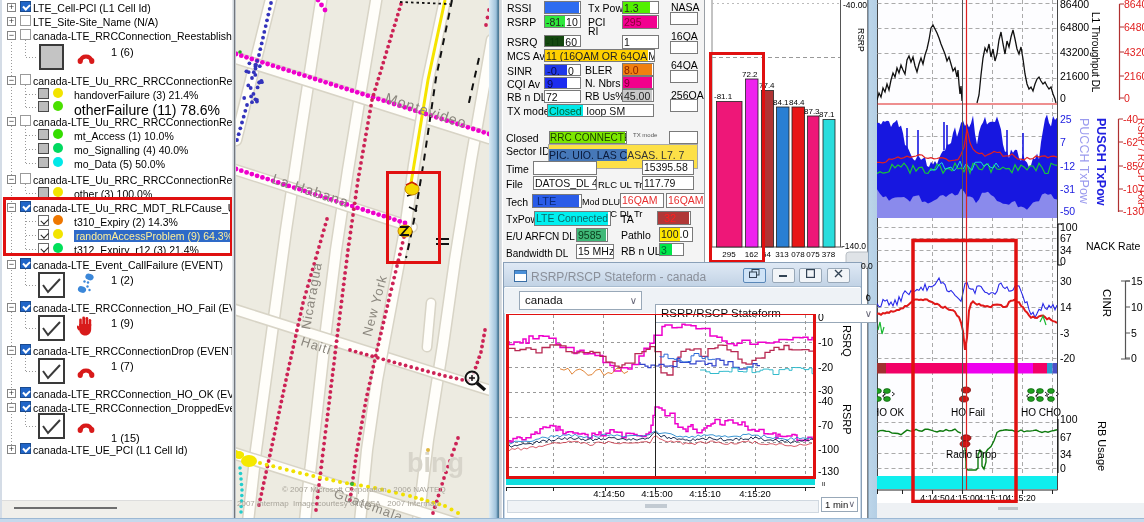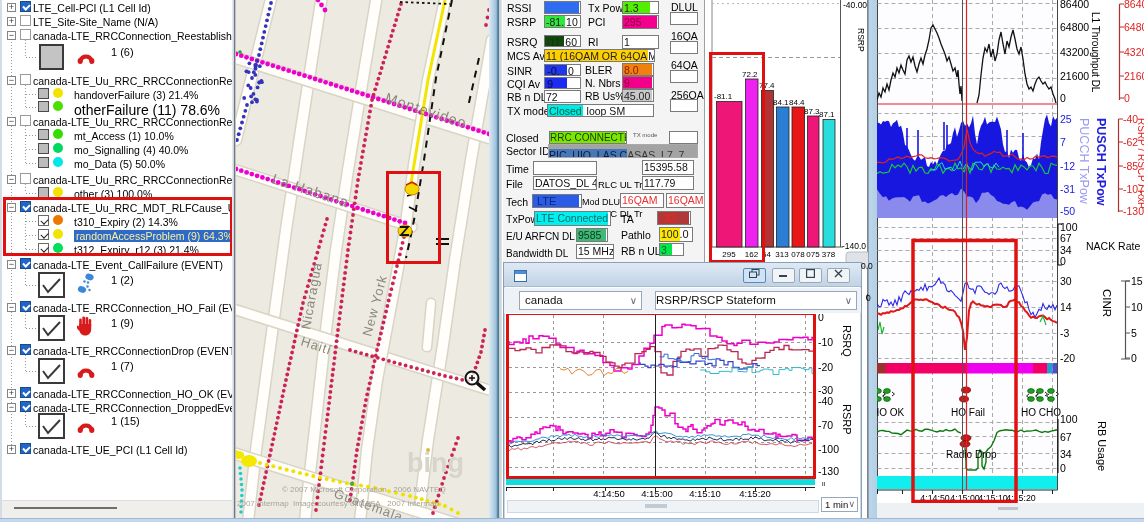--- a/index.html
+++ b/index.html
@@ -144,21 +144,21 @@
     <span class="t" style="left:109px;top:360px;">1 (7)</span>
     <div class="abs" style="left:36px;top:413px;"><svg width="27" height="26" viewBox="0 0 27 26">
         <rect x="1" y="1" width="25" height="24" fill="#fff" stroke="#3a3a3a" stroke-width="2"></rect>
         <polyline points="5,13 10,20 22,7" fill="none" stroke="#3a3a3a" stroke-width="2"></polyline>
       </svg></div>
     <div class="abs" style="left:75px;top:420px;"><svg width="18" height="13" viewBox="0 0 18 13">
         <path d="M3.5,8.5 C5,3 13,3 14.5,8.5" stroke="#d81a1a" stroke-width="4" fill="none" stroke-linecap="round"></path>
         <ellipse cx="3.2" cy="9" rx="2.6" ry="3" fill="#d81a1a"></ellipse>
         <ellipse cx="14.8" cy="9" rx="2.6" ry="3" fill="#d81a1a"></ellipse>
       </svg></div>
-    <span class="t" style="left:109px;top:415px;">1 (15)</span>
+    <span class="t" style="left:109px;top:432px;">1 (15)</span>
     <div class="abs" style="left:1px;top:197px;width:230px;height:59px;border:3px solid #e01010;"></div>
     <div class="abs" style="left:0;top:500px;width:232px;height:18px;background:#f0efeb;border-top:1px solid #ddd;"></div>
     <div class="abs" style="left:12px;top:507px;width:103px;height:2px;background:#6e6e6e;"></div>
     <div class="abs" style="left:23px;top:40px;width:1px;height:17px;background-image:repeating-linear-gradient(180deg,#999 0,#999 1px,transparent 1px,transparent 3px);"></div>
     <div class="abs" style="left:23px;top:85px;width:1px;height:23px;background-image:repeating-linear-gradient(180deg,#999 0,#999 1px,transparent 1px,transparent 3px);"></div>
     <div class="abs" style="left:23px;top:126px;width:1px;height:37px;background-image:repeating-linear-gradient(180deg,#999 0,#999 1px,transparent 1px,transparent 3px);"></div>
     <div class="abs" style="left:23px;top:184px;width:1px;height:9px;background-image:repeating-linear-gradient(180deg,#999 0,#999 1px,transparent 1px,transparent 3px);"></div>
     <div class="abs" style="left:23px;top:212px;width:1px;height:37px;background-image:repeating-linear-gradient(180deg,#999 0,#999 1px,transparent 1px,transparent 3px);"></div>
     <div class="abs" style="left:23px;top:269px;width:1px;height:16px;background-image:repeating-linear-gradient(180deg,#999 0,#999 1px,transparent 1px,transparent 3px);"></div>
     <div class="abs" style="left:23px;top:312px;width:1px;height:16px;background-image:repeating-linear-gradient(180deg,#999 0,#999 1px,transparent 1px,transparent 3px);"></div>
@@ -649,31 +649,31 @@
         <path d="M477,383 l8,7" stroke="#111" stroke-width="3.5"></path>
       </g>
     </svg>
 </div>
 <div class="abs" id="mapborder"></div>
 <div class="abs" id="tablepanel">
     <span class="t" style="left:4px;top:2px;font-size:10.5px;color:#000;">RSSI</span>
     <div class="abs" style="left:41px;top:1px;width:37px;height:13px;background:#fff;border:1px solid #7a7a7a;overflow:hidden;white-space:nowrap;"><span style="font-size:10.5px;padding:16px 1px;display:inline-block;vertical-align:top;height:100%;background:#2e6cf0;width:34px;color:#222;line-height:12px;">-47.8</span></div>
     <span class="t" style="left:85px;top:2px;font-size:10.5px;color:#000;">Tx Pow</span>
     <div class="abs" style="left:119px;top:1px;width:37px;height:13px;background:#fff;border:1px solid #7a7a7a;overflow:hidden;white-space:nowrap;"><span style="font-size:10.5px;padding:0 1px;display:inline-block;vertical-align:top;height:100%;background:#52f000;width:27px;color:#222;line-height:12px;">1.3</span></div>
-    <span class="t" style="left:168px;top:1px;font-size:10.5px;color:#000;">DLUL</span>
+    <span class="t" style="left:168px;top:1px;font-size:10.5px;color:#000;">NASA</span>
     <div class="abs" style="left:167px;top:12px;width:28px;height:13px;background:#fff;border:1px solid #7a7a7a;overflow:hidden;white-space:nowrap;"></div>
     <span class="t" style="left:4px;top:16px;font-size:10.5px;color:#000;">RSRP</span>
     <div class="abs" style="left:41px;top:15px;width:37px;height:13px;background:#fff;border:1px solid #7a7a7a;overflow:hidden;white-space:nowrap;"><span style="font-size:10.5px;padding:0 1px;display:inline-block;vertical-align:top;height:100%;background:#2ee83c;color:#222;line-height:12px;">-81.</span><span style="font-size:10.5px;padding:0 1px;display:inline-block;vertical-align:top;height:100%;color:#111;line-height:12px;">10</span></div>
     <span class="t" style="left:85px;top:16px;font-size:10.5px;color:#000;">PCI</span>
     <div class="abs" style="left:119px;top:15px;width:37px;height:14px;background:#fff;border:1px solid #7a7a7a;overflow:hidden;white-space:nowrap;"><span style="font-size:10.5px;padding:0 1px;display:inline-block;vertical-align:top;height:100%;background:#f20090;width:34px;color:#8a0038;line-height:12px;">295</span></div>
     <span class="t" style="left:168px;top:30px;font-size:10.5px;color:#000;">16QA</span>
     <div class="abs" style="left:167px;top:41px;width:28px;height:13px;background:#fff;border:1px solid #7a7a7a;overflow:hidden;white-space:nowrap;"></div>
     <span class="t" style="left:4px;top:36px;font-size:10.5px;color:#000;">RSRQ</span>
     <div class="abs" style="left:41px;top:35px;width:37px;height:12px;background:#fff;border:1px solid #7a7a7a;overflow:hidden;white-space:nowrap;"><span style="font-size:10.5px;padding:0 1px;display:inline-block;vertical-align:top;height:100%;background:#14470f;color:#0a3a0a;line-height:12px;">-11.</span><span style="font-size:10.5px;padding:0 1px;display:inline-block;vertical-align:top;height:100%;color:#111;line-height:12px;">60</span></div>
-    <span class="t" style="left:85px;top:36px;font-size:10.5px;color:#000;">RI</span>
+    <span class="t" style="left:85px;top:25px;font-size:10.5px;color:#000;">RI</span>
     <div class="abs" style="left:119px;top:35px;width:37px;height:14px;background:#fff;border:1px solid #7a7a7a;overflow:hidden;white-space:nowrap;"><span style="font-size:10.5px;padding:0 1px;display:inline-block;vertical-align:top;height:100%;color:#111;line-height:12px;">1</span></div>
     <span class="t" style="left:4px;top:50px;font-size:10.5px;color:#000;">MCS Av</span>
     <div class="abs" style="left:41px;top:49px;width:111px;height:13px;background:#fff;border:1px solid #7a7a7a;overflow:hidden;white-space:nowrap;"><span style="font-size:10.5px;padding:0 1px;display:inline-block;vertical-align:top;height:100%;background:#ffd000;color:#222;line-height:12px;">11 (16QAM OR 64QA</span><span style="font-size:10.5px;padding:0 0px;display:inline-block;vertical-align:top;height:100%;color:#111;line-height:12px;">M)</span></div>
     <span class="t" style="left:168px;top:59px;font-size:10.5px;color:#000;">64QA</span>
     <div class="abs" style="left:167px;top:70px;width:28px;height:13px;background:#fff;border:1px solid #7a7a7a;overflow:hidden;white-space:nowrap;"></div>
     <span class="t" style="left:4px;top:65px;font-size:10.5px;color:#000;">SINR</span>
     <div class="abs" style="left:41px;top:64px;width:37px;height:12px;background:#fff;border:1px solid #7a7a7a;overflow:hidden;white-space:nowrap;"><span style="font-size:11px;padding:0 2px;display:inline-block;vertical-align:top;height:100%;background:#2038e8;width:22px;color:#0a0a4a;line-height:12px;">-0.</span><span style="font-size:10.5px;padding:0 1px;display:inline-block;vertical-align:top;height:100%;color:#111;line-height:12px;">0</span></div>
     <span class="t" style="left:82px;top:64px;font-size:10.5px;color:#000;">BLER</span>
     <div class="abs" style="left:119px;top:63px;width:32px;height:13px;background:#fff;border:1px solid #7a7a7a;overflow:hidden;white-space:nowrap;"><span style="font-size:10.5px;padding:0 1px;display:inline-block;vertical-align:top;height:100%;background:#f08010;width:29px;color:#8a2000;line-height:12px;">8.0</span></div>
     <span class="t" style="left:4px;top:78px;font-size:10.5px;color:#000;">CQI Av</span>
@@ -686,21 +686,21 @@
     <div class="abs" style="left:119px;top:89px;width:32px;height:13px;background:#fff;border:1px solid #7a7a7a;overflow:hidden;white-space:nowrap;"><span style="font-size:10.5px;padding:0 1px;display:inline-block;vertical-align:top;height:100%;background:#c8c8c8;width:29px;color:#222;line-height:12px;">45.00</span></div>
     <span class="t" style="left:168px;top:89px;font-size:10.5px;color:#000;">256QA</span>
     <div class="abs" style="left:167px;top:99px;width:28px;height:13px;background:#fff;border:1px solid #7a7a7a;overflow:hidden;white-space:nowrap;"></div>
     <span class="t" style="left:4px;top:105px;font-size:10.5px;color:#000;">TX mode</span>
     <div class="abs" style="left:44px;top:104px;width:107px;height:13px;background:#fff;border:1px solid #7a7a7a;overflow:hidden;white-space:nowrap;"><span style="font-size:10.5px;padding:0 1px;display:inline-block;vertical-align:top;height:100%;background:#00e8e8;color:#063;line-height:12px;">Closed</span><span style="font-size:10.5px;padding:0 1px;display:inline-block;vertical-align:top;height:100%;color:#111;line-height:12px;">&nbsp;loop SM</span></div>
     <span class="t" style="left:3px;top:132px;font-size:10.5px;color:#000;">Closed</span>
     <div class="abs" style="left:46px;top:131px;width:78px;height:13px;background:#fff;border:1px solid #7a7a7a;overflow:hidden;white-space:nowrap;"><span style="font-size:10px;padding:0 0px;display:inline-block;vertical-align:top;height:100%;background:#7ce600;width:75px;color:#1a3a00;line-height:12px;">RRC CONNECTE</span></div>
     <span class="t" style="left:130px;top:132px;font-size:6px;color:#555;">TX mode</span>
     <div class="abs" style="left:166px;top:131px;width:29px;height:13px;background:#fff;border:1px solid #7a7a7a;overflow:hidden;white-space:nowrap;"></div>
     <span class="t" style="left:3px;top:145px;font-size:10.5px;color:#000;">Sector ID</span>
-    <div class="abs" style="left:45px;top:144px;width:150px;height:14px;background:#a3a3a3;border:1px solid #aaa;overflow:hidden;white-space:nowrap;"><span style="font-size:10.5px;background:#4678b8;color:#0a1a3a;">PIC. UIO. LAS C</span><span style="font-size:10.5px;color:#333;">ASAS. L7. 7</span></div>
+    <div class="abs" style="left:45px;top:144px;width:150px;height:25px;background:#fde047;border:1px solid #aaa;overflow:hidden;white-space:nowrap;"><span style="font-size:10.5px;background:#4678b8;color:#0a1a3a;">PIC. UIO. LAS C</span><span style="font-size:10.5px;color:#333;">ASAS. L7. 7</span></div>
     <span class="t" style="left:3px;top:163px;font-size:10.5px;color:#000;">Time</span>
     <div class="abs" style="left:30px;top:161px;width:64px;height:14px;background:#fff;border:1px solid #7a7a7a;overflow:hidden;white-space:nowrap;"></div>
     <span class="t" style="left:95px;top:164px;font-size:9.5px;color:#000;margin-top:44px;">RLC DL Tr</span>
     <div class="abs" style="left:139px;top:160px;width:52px;height:15px;background:#fff;border:1px solid #7a7a7a;overflow:hidden;white-space:nowrap;"><span style="font-size:10.5px;padding:0 1px;display:inline-block;vertical-align:top;height:100%;color:#111;line-height:12px;">15395.58</span></div>
     <span class="t" style="left:3px;top:178px;font-size:10.5px;color:#000;">File</span>
     <div class="abs" style="left:30px;top:176px;width:64px;height:14px;background:#fff;border:1px solid #7a7a7a;overflow:hidden;white-space:nowrap;"><span style="font-size:10.5px;padding:0 1px;display:inline-block;vertical-align:top;height:100%;color:#111;line-height:12px;">DATOS_DL 4.</span></div>
     <span class="t" style="left:95px;top:179px;font-size:9.5px;color:#000;">RLC UL Tr</span>
     <div class="abs" style="left:139px;top:176px;width:52px;height:14px;background:#fff;border:1px solid #7a7a7a;overflow:hidden;white-space:nowrap;"><span style="font-size:10.5px;padding:0 1px;display:inline-block;vertical-align:top;height:100%;color:#111;line-height:12px;">117.79</span></div>
     <span class="t" style="left:3px;top:196px;font-size:10.5px;color:#000;">Tech</span>
     <div class="abs" style="left:29px;top:194px;width:50px;height:14px;background:#fff;border:1px solid #7a7a7a;overflow:hidden;white-space:nowrap;"><span style="font-size:11px;padding:0 4px;display:inline-block;vertical-align:top;height:100%;background:#2a5ce8;width:46px;color:#0a2a7a;line-height:12px;">LTE</span></div>
@@ -933,36 +933,37 @@
       <rect x="877" y="503" width="267" height="19" fill="#eef1f4"></rect>
       <rect x="998" y="507" width="20" height="3" fill="#c0c6cc"></rect>
     </svg>
 </div>
 <div class="abs" id="stateform">
     <div class="abs" style="left:0;top:0;width:359px;height:260px;background:#fff;border:1px solid #8aa0b8;box-shadow:0 0 0 1px #c8d8e8 inset;"></div>
     <div class="abs" style="left:1px;top:1px;width:357px;height:24px;background:linear-gradient(180deg,#dfe9f5,#c2d3e5);border-bottom:1px solid #a8bcd0;"></div>
     <div class="abs" style="left:11px;top:8px;width:13px;height:12px;background:#fff;border:1px solid #3a6ea5;">
       <div style="height:3px;background:#4a90d9;"></div>
     </div>
+    <span class="t" style="left:28px;top:8px;font-size:12px;color:#8a8f99;">RSRP/RSCP Stateform - canada</span>
     <div class="abs" style="left:240px;top:6px;width:23px;height:15px;background:#cfe3f7;border:1px solid #5a88b8;border-radius:2px;text-align:center;font-size:9px;line-height:13px;color:#222;"><svg width="11" height="9" viewBox="0 0 11 9">
         <rect x="3" y="0.5" width="7" height="5.5" fill="none" stroke="#345" stroke-width="1"></rect>
         <rect x="0.5" y="3" width="7" height="5.5" fill="#cfe3f7" stroke="#345" stroke-width="1"></rect>
       </svg></div>
     <div class="abs" style="left:269px;top:6px;width:23px;height:15px;background:#f2f5f8;border:1px solid #98a8b8;border-radius:2px;text-align:center;font-size:9px;line-height:13px;color:#222;"><svg width="9" height="9" viewBox="0 0 9 9">
         <rect x="0" y="6" width="8" height="2" fill="#345"></rect>
       </svg></div>
     <div class="abs" style="left:296px;top:6px;width:23px;height:15px;background:#f2f5f8;border:1px solid #98a8b8;border-radius:2px;text-align:center;font-size:9px;line-height:13px;color:#222;"><svg width="9" height="9" viewBox="0 0 9 9">
         <rect x="0.5" y="0.5" width="8" height="8" fill="none" stroke="#345" stroke-width="1.4"></rect>
       </svg></div>
     <div class="abs" style="left:324px;top:6px;width:23px;height:15px;background:#f2f5f8;border:1px solid #98a8b8;border-radius:2px;text-align:center;font-size:9px;line-height:13px;color:#222;"><svg width="9" height="9" viewBox="0 0 9 9">
         <path d="M1,1 L8,8 M8,1 L1,8" stroke="#345" stroke-width="1.4"></path>
       </svg></div>
     <div class="abs" style="left:1px;top:26px;width:357px;height:25px;background:#eef2f6;"></div>
     <div class="abs" style="left:16px;top:29px;width:123px;height:19px;background:#fff;border:1px solid #98a8b8;font-size:11.5px;line-height:17px;padding-left:5px;color:#111;">canada<span style="position:absolute;right:4px;top:0;color:#667;font-size:10px;">∨</span></div>
-    <div class="abs" style="left:152px;top:29px;width:202px;height:19px;background:#fff;border:1px solid #98a8b8;font-size:11.5px;line-height:17px;color:#111;">RSRP/RSCP Stateform<span style="position:absolute;right:4px;top:0;color:#667;font-size:10px;">∨</span></div>
+    <div class="abs" style="left:152px;top:42px;width:222px;height:19px;background:#fff;border:1px solid #98a8b8;font-size:11.5px;line-height:17px;padding-left:5px;color:#111;">RSRP/RSCP Stateform<span style="position:absolute;right:4px;top:0;color:#667;font-size:10px;">∨</span></div>
     <svg width="359" height="208" viewBox="503 314 359 208" style="position:absolute;left:0;top:52px;">
       <line x1="553.5" y1="315" x2="553.5" y2="476" stroke="#999" stroke-width="1" stroke-dasharray="3 3"></line>
       <line x1="603.5" y1="315" x2="603.5" y2="476" stroke="#999" stroke-width="1" stroke-dasharray="3 3"></line>
       <line x1="655.5" y1="315" x2="655.5" y2="476" stroke="#999" stroke-width="1" stroke-dasharray="3 3"></line>
       <line x1="705.5" y1="315" x2="705.5" y2="476" stroke="#999" stroke-width="1" stroke-dasharray="3 3"></line>
       <line x1="755.5" y1="315" x2="755.5" y2="476" stroke="#999" stroke-width="1" stroke-dasharray="3 3"></line>
       <line x1="805.5" y1="315" x2="805.5" y2="476" stroke="#999" stroke-width="1" stroke-dasharray="3 3"></line>
       <line x1="509" y1="342.5" x2="813" y2="342.5" stroke="#999" stroke-width="1" stroke-dasharray="3 3"></line>
       <line x1="509" y1="367.5" x2="813" y2="367.5" stroke="#999" stroke-width="1" stroke-dasharray="3 3"></line>
       <line x1="509" y1="392.5" x2="813" y2="392.5" stroke="#999" stroke-width="1" stroke-dasharray="3 3"></line>

